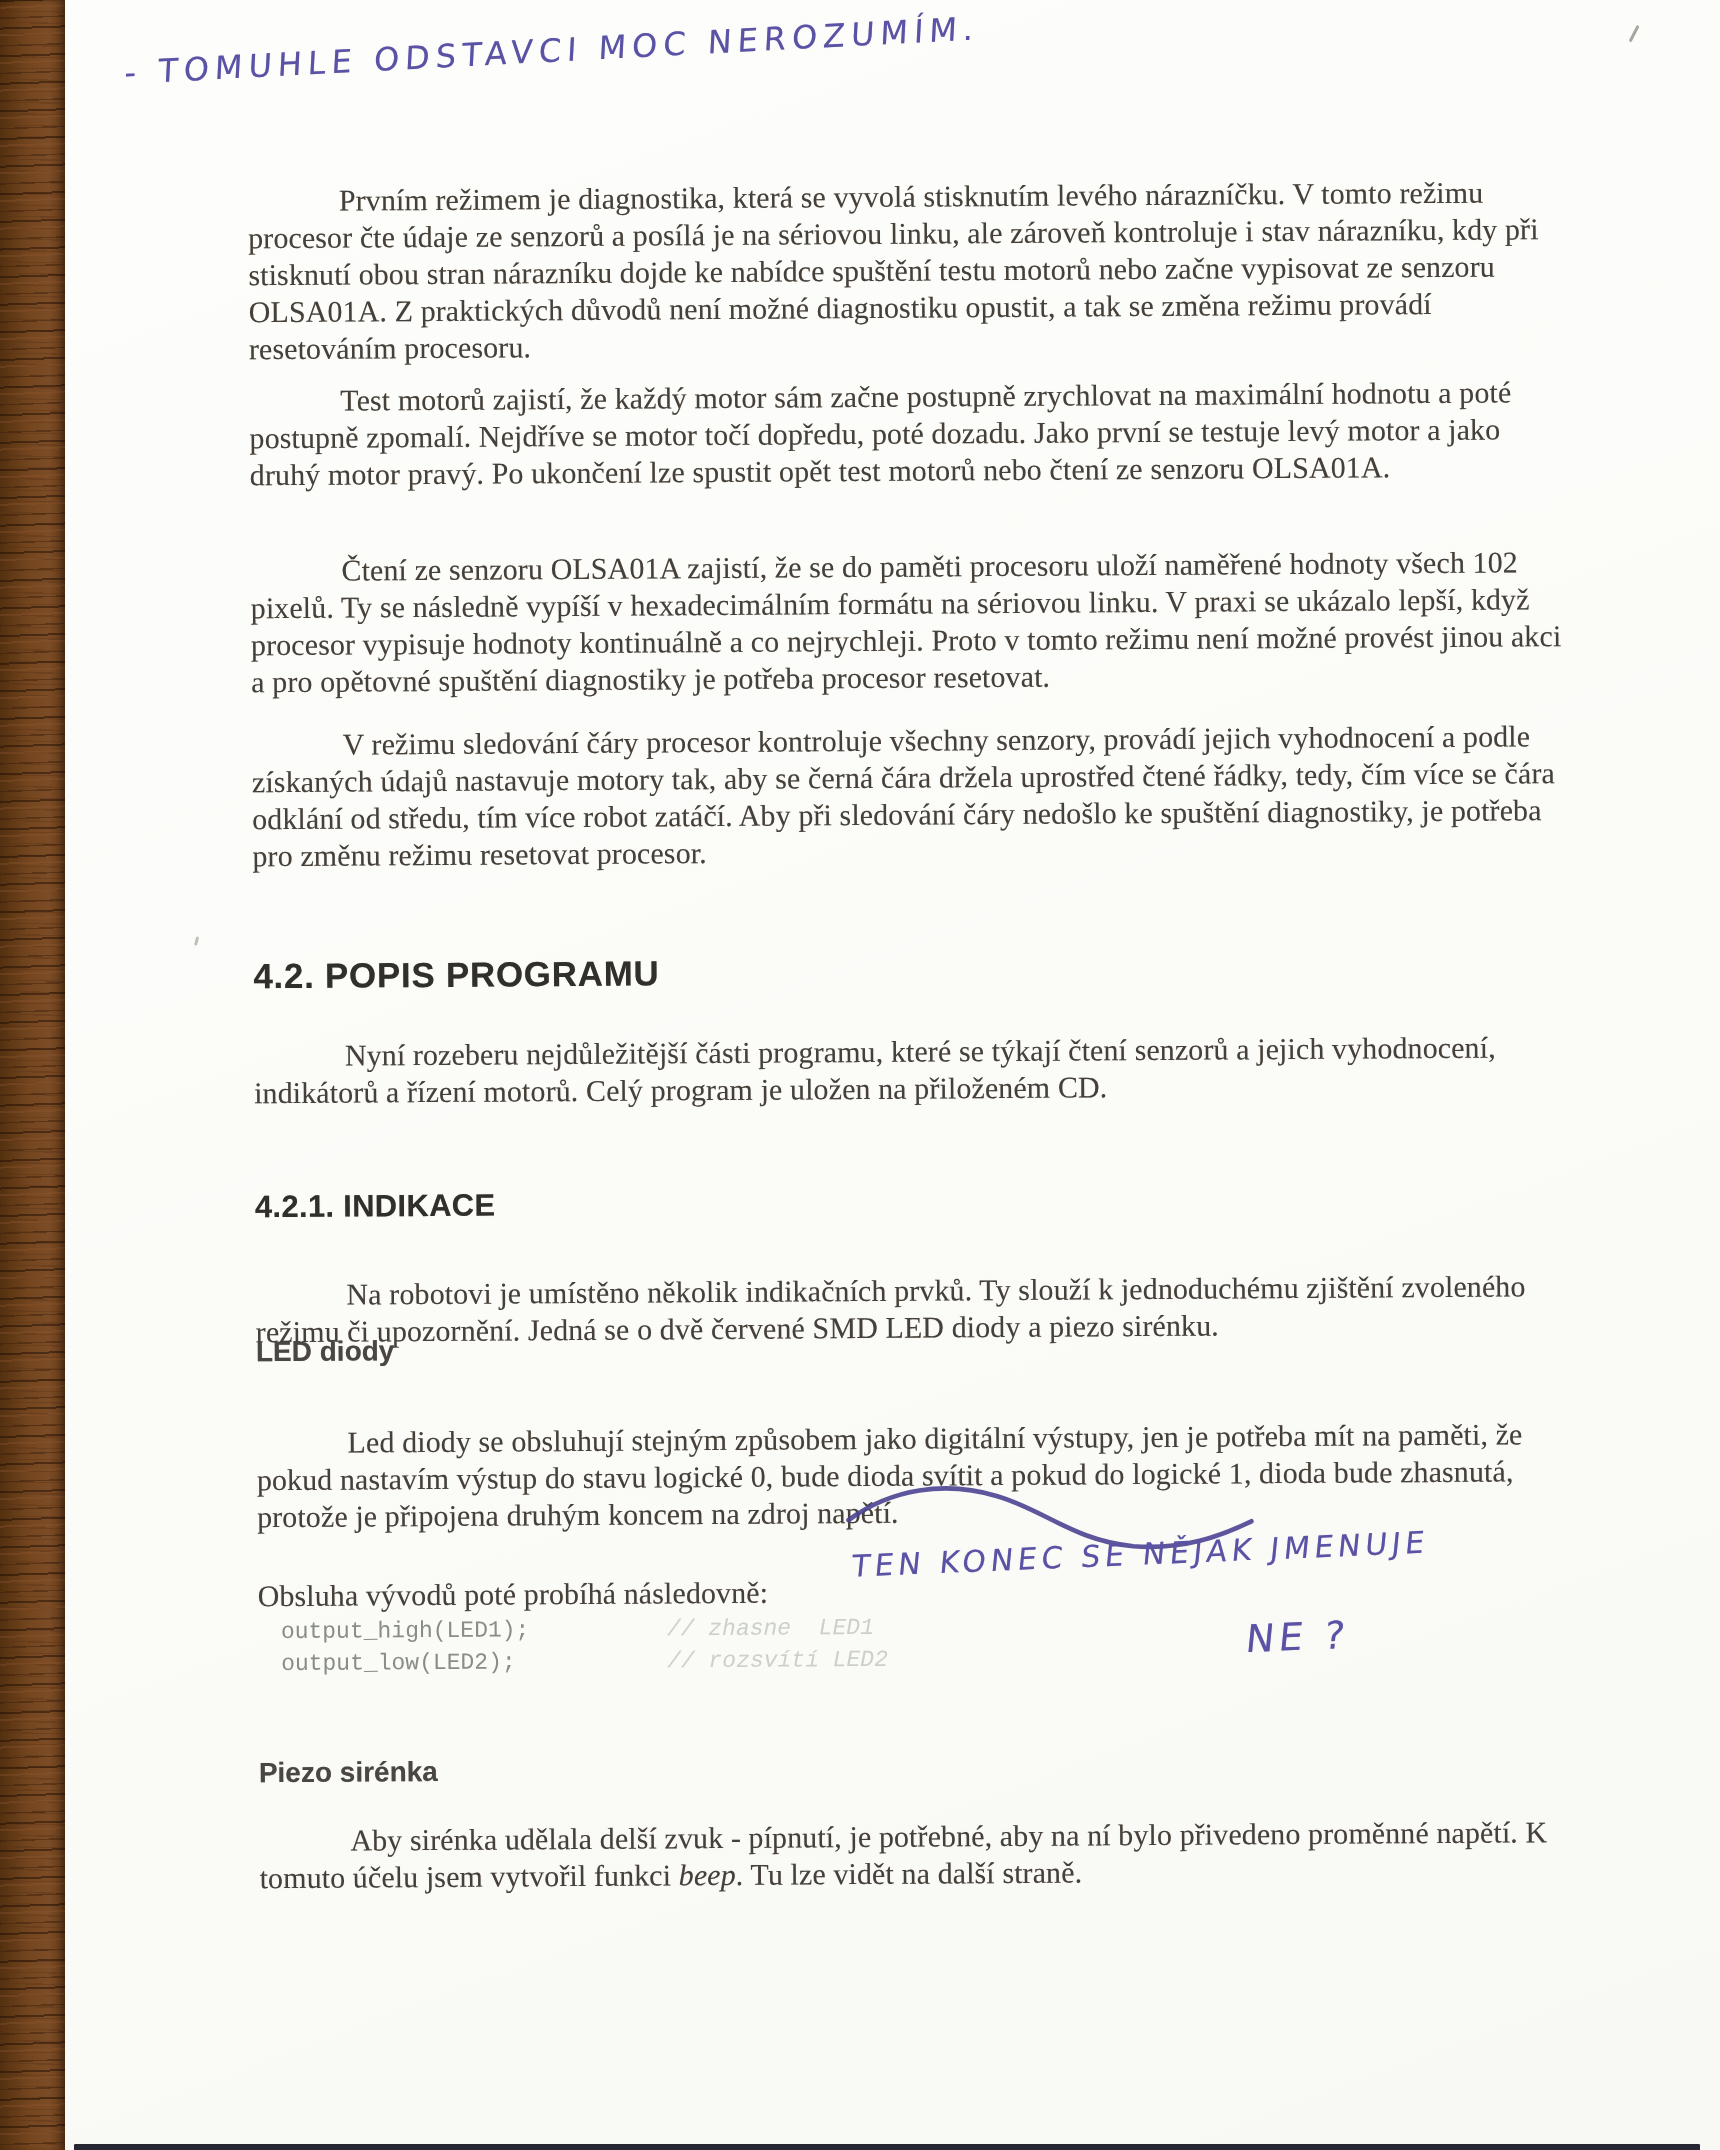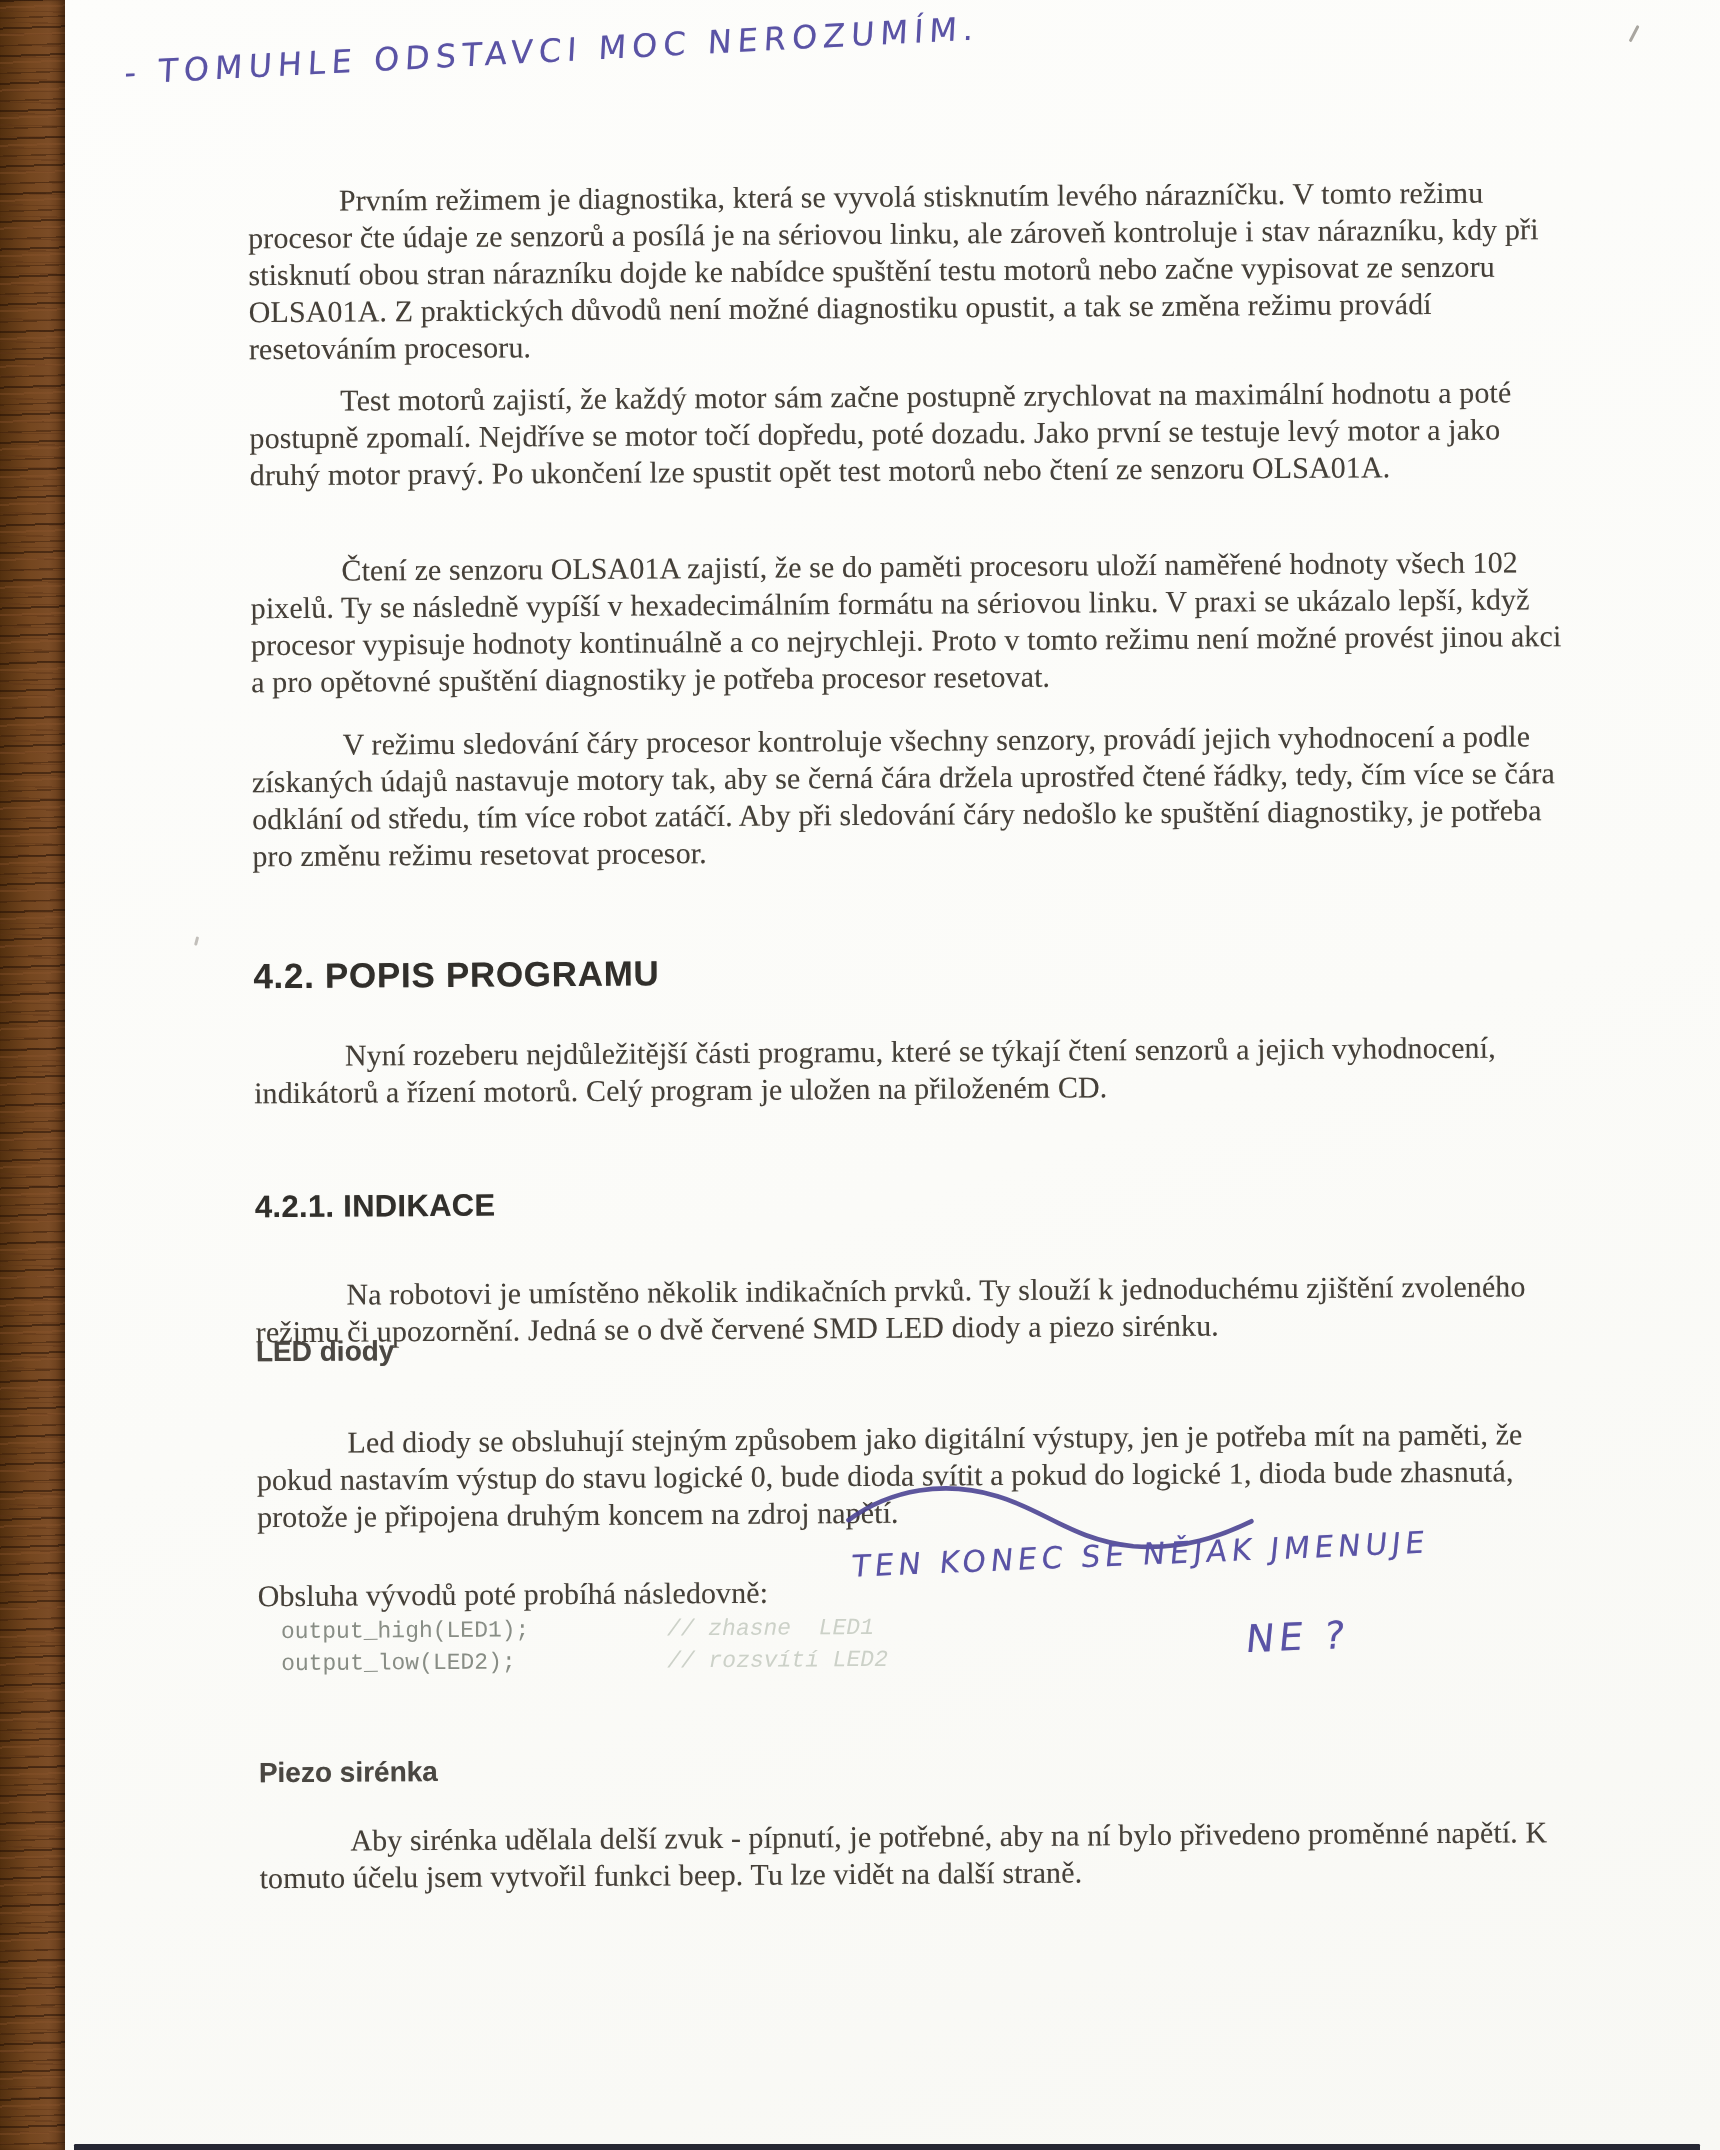--- a/index.html
+++ b/index.html
@@ -38,21 +38,21 @@
   }
   .noindent{text-indent:0;}
   .h-sans{
     position:absolute;left:254px;
     font-family:"Liberation Sans", sans-serif;font-weight:bold;color:#312f2b;
     text-shadow:0 0 0.7px rgba(60,55,48,.4);
   }
   .h-major{font-size:35px;letter-spacing:0.7px;}
   .h-sub{font-size:31px;letter-spacing:0.3px;}
   .h-minor{font-size:28px;color:#4a4742;}
-  .ital{}
+  .ital{font-style:italic;}
   .codeblock{
     position:absolute;left:277px;top:1612px;
     font-family:"Liberation Mono","DejaVu Sans Mono", monospace;
     font-size:23px;line-height:32px;color:#888d85;
   }
   .code-line{white-space:pre;}
   .code-stmt{display:inline-block;min-width:386px;}
   .code-comment{color:#ccd1c8;font-style:italic;text-shadow:none;}
   
   .ink{

